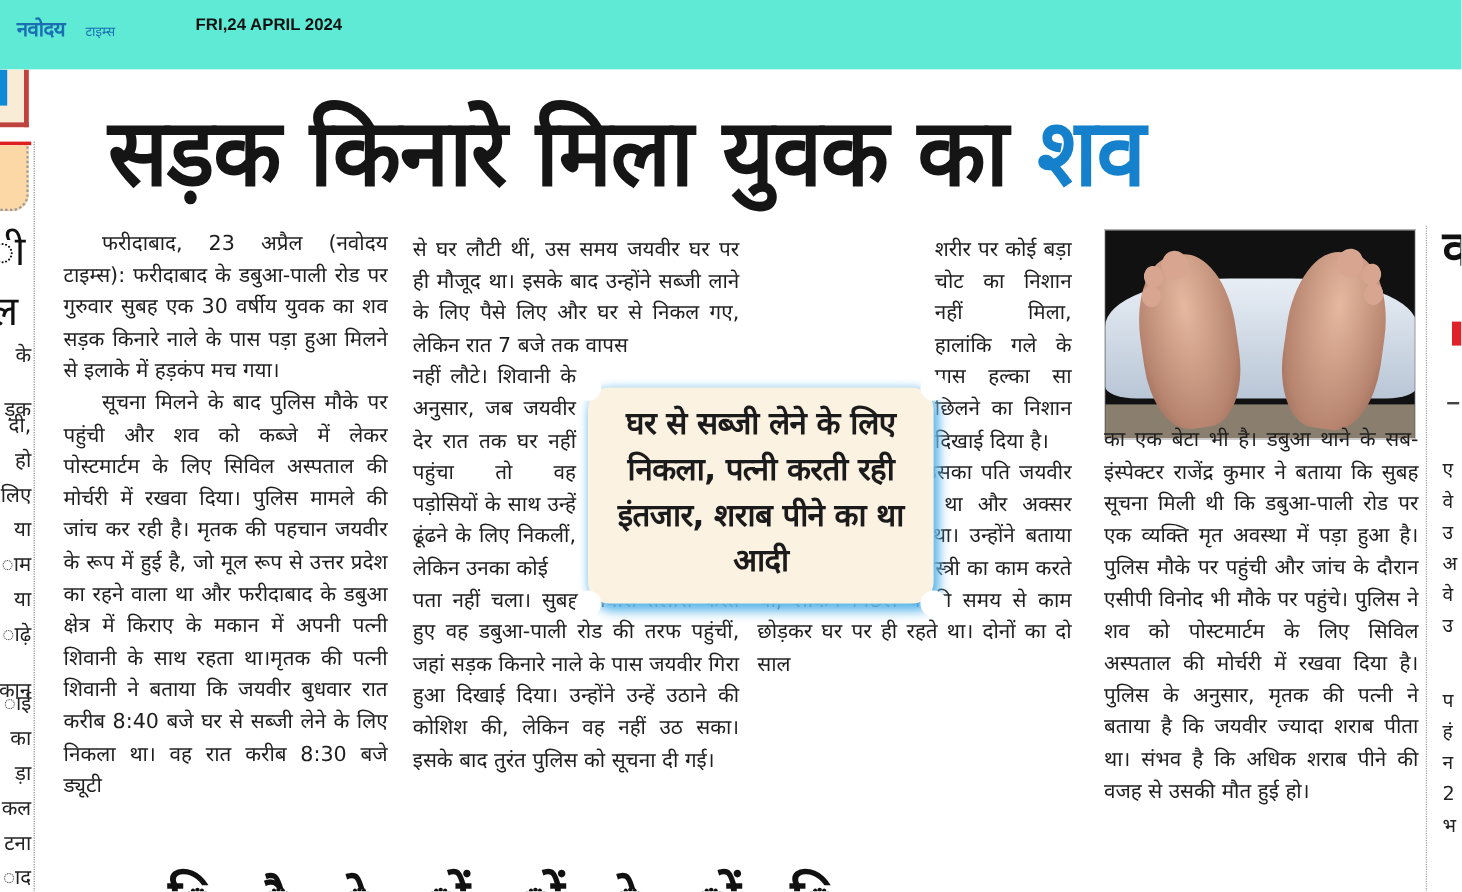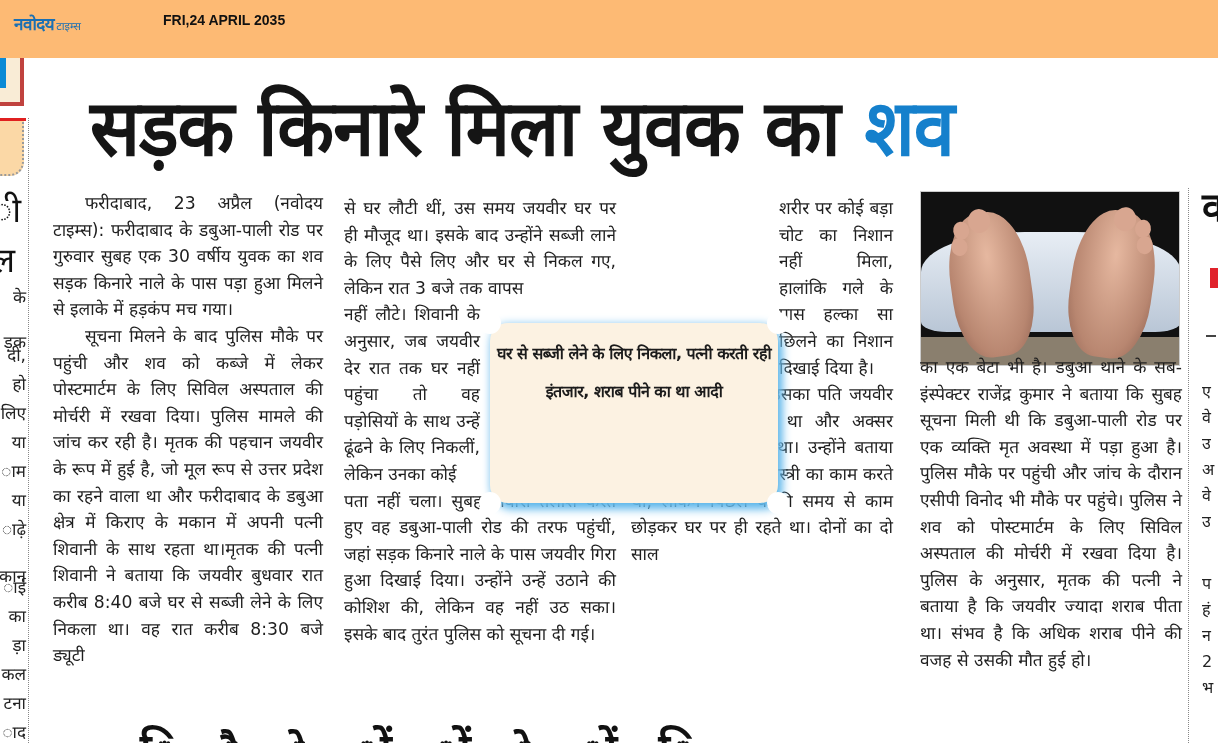--- a/index.html
+++ b/index.html
@@ -1,23 +1,23 @@
 <!DOCTYPE html>
 <html><head>
   <meta charset="utf-8">
   <style>
     * { box-sizing: border-box; margin: 0; padding: 0; }
     html, body { width: 1218px; height: 743px; overflow: hidden; background: #ffffff; }
     body { position: relative; font-family: "DejaVu Sans", sans-serif; color: #1a1a1a; }
 
     
-    .topbar { position: absolute; left: 0; top: 0; width: 1218px; height: 58px; background: #fdba74; }
+    .topbar { position: absolute; left: 0; top: 0; width: 1218px; height: 58px; background: #5eead4; }
     .logo { position: absolute; left: 14px; top: 12px; display: flex; align-items: baseline; color: #1a6fb3; }
     .logo .main { font-size: 17px; font-weight: bold; letter-spacing: -0.5px; }
-    .logo .sub { font-size: 11px; margin-left: 2px; }
+    .logo .sub { font-size: 11px; margin-left: 17px; }
     .meta { position: absolute; left: 163px; top: 10px; font-family: "Liberation Sans", sans-serif; font-size: 14px; font-weight: bold; color: #111; line-height: 20px; }
 
     .page { position: absolute; left: 0; top: 58px; width: 1218px; height: 685px; background: #fff; overflow: hidden; }
 
     
     .left-strip { position: absolute; left: 0; top: 0; width: 28px; height: 685px; overflow: hidden; }
     .ls-box { position: absolute; left: -30px; top: 0; width: 54px; height: 48px; background: #f9ecd6; border: 4px solid #c0423e; border-top: none; }
     .ls-box .blue { position: absolute; left: 20px; top: 0; width: 12px; height: 30px; background: #0b8ad6; }
     .ls-red { position: absolute; left: 0; top: 60px; width: 26px; height: 3px; background: #e02020; }
     .ls-peach { position: absolute; left: -20px; top: 63px; width: 44px; height: 55px; background: #fbd8a6; border-radius: 0 0 14px 0; border-right: 2px dotted #999; border-bottom: 2px dotted #999; }
@@ -36,21 +36,21 @@
     .col1 { left: 53px; top: 132px; width: 270px; }
     .col2 { left: 344px; top: 137px; width: 272px; }
     .col2 .narrow { width: 136px; }
     .col3 { left: 631px; top: 137px; width: 262px; }
     .col3 .right-narrow { margin-left: 148px; width: 114px; }
     .col4 { left: 920px; top: 296px; width: 262px; }
 
     
     .pullquote { position: absolute; left: 490px; top: 265px; width: 288px; height: 180px; background: #fcf2e2; border-radius: 18px; box-shadow: 4px 6px 10px #5cb6ea, 0 0 8px #a9d7f3; }
     .pullquote .corner { position: absolute; width: 22px; height: 22px; background: #fff; border-radius: 50%; }
-    .pullquote .txt { position: absolute; left: 0; top: 12px; width: 100%; text-align: center; font-size: 16px; font-weight: bold; line-height: 38px; color: #1b1b1b; letter-spacing: -0.5px; }
+    .pullquote .txt { position: absolute; left: 0; top: 12px; width: 100%; text-align: center; font-size: 26px; font-weight: bold; line-height: 38px; color: #1b1b1b; letter-spacing: -0.5px; }
 
     
     .photo { position: absolute; left: 920px; top: 133px; width: 260px; height: 175px; background: #111; overflow: hidden; border: 1px solid #ccc; }
     .sheet { position: absolute; left: 0; top: 40px; width: 260px; height: 100px; background: linear-gradient(180deg, #e8eef5, #b9c6d6); border-radius: 40% 40% 10% 10%; }
     .table { position: absolute; left: 0; bottom: 0; width: 260px; height: 28px; background: #8a7f6e; }
     .foot { position: absolute; background: radial-gradient(ellipse at 50% 30%, #e6b8a0, #b88670 70%, #8c6050); border-radius: 45% 45% 40% 40%; }
     .foot.left { left: 30px; top: 20px; width: 80px; height: 145px; transform: rotate(-8deg); }
     .foot.right { left: 150px; top: 18px; width: 82px; height: 148px; transform: rotate(8deg); }
     .toe { position: absolute; width: 16px; height: 18px; background: #d8a690; border-radius: 50%; }
 
@@ -67,21 +67,21 @@
   </style>
 </head>
 <body>
 
 <div class="topbar">
   <div class="logo">
     <span class="main">नवोदय</span>
     <span class="sub">टाइम्स</span>
   </div>
   <div class="meta">
-    <div>FRI,24 APRIL 2035</div>
+    <div>FRI,24 APRIL 2024</div>
   </div>
 </div>
 
 <div class="page">
 
   <div class="left-strip">
     <div class="ls-box">
         <div class="blue"></div>
       </div>
     <div class="ls-red"></div>
@@ -110,21 +110,21 @@
   <div class="headline">
     <span>सड़क किनारे मिला युवक का </span><span class="accent">शव</span>
   </div>
 
   <div class="col col1">
     <p class="indent">फरीदाबाद, 23 अप्रैल (नवोदय टाइम्स): फरीदाबाद के डबुआ-पाली रोड पर गुरुवार सुबह एक 30 वर्षीय युवक का शव सड़क किनारे नाले के पास पड़ा हुआ मिलने से इलाके में हड़कंप मच गया।</p>
     <p class="indent">सूचना मिलने के बाद पुलिस मौके पर पहुंची और शव को कब्जे में लेकर पोस्टमार्टम के लिए सिविल अस्पताल की मोर्चरी में रखवा दिया। पुलिस मामले की जांच कर रही है। मृतक की पहचान जयवीर के रूप में हुई है, जो मूल रूप से उत्तर प्रदेश का रहने वाला था और फरीदाबाद के डबुआ क्षेत्र में किराए के मकान में अपनी पत्नी शिवानी के साथ रहता था।मृतक की पत्नी शिवानी ने बताया कि जयवीर बुधवार रात करीब 8:40 बजे घर से सब्जी लेने के लिए निकला था। वह रात करीब 8:30 बजे ड्यूटी</p>
   </div>
 
   <div class="col col2">
-    <p>से घर लौटी थीं, उस समय जयवीर घर पर ही मौजूद था। इसके बाद उन्होंने सब्जी लाने के लिए पैसे लिए और घर से निकल गए, लेकिन रात 3 बजे तक वापस</p>
+    <p>से घर लौटी थीं, उस समय जयवीर घर पर ही मौजूद था। इसके बाद उन्होंने सब्जी लाने के लिए पैसे लिए और घर से निकल गए, लेकिन रात 7 बजे तक वापस</p>
     <p class="narrow">नहीं लौटे। शिवानी के अनुसार, जब जयवीर देर रात तक घर नहीं पहुंचा तो वह पड़ोसियों के साथ उन्हें ढूंढने के लिए निकलीं, लेकिन उनका कोई</p>
     <p>पता नहीं चला। सुबह दोबारा तलाश करते हुए वह डबुआ-पाली रोड की तरफ पहुंचीं, जहां सड़क किनारे नाले के पास जयवीर गिरा हुआ दिखाई दिया। उन्होंने उन्हें उठाने की कोशिश की, लेकिन वह नहीं उठ सका। इसके बाद तुरंत पुलिस को सूचना दी गई।</p>
   </div>
 
   <div class="col col3">
     <p class="right-narrow">शरीर पर कोई बड़ा चोट का निशान नहीं मिला, हालांकि गले के पास हल्का सा छिलने का निशान दिखाई दिया है।</p>
     <p>शिवानी ने बताया कि उसका पति जयवीर शराब पीने का आदी था और अक्सर ज्यादा शराब पी लेता था। उन्होंने बताया कि जयवीर पहले राजमिस्त्री का काम करते था, लेकिन पिछले काफी समय से काम छोड़कर घर पर ही रहते था। दोनों का दो साल</p>
   </div>
 
   <div class="pullquote">

